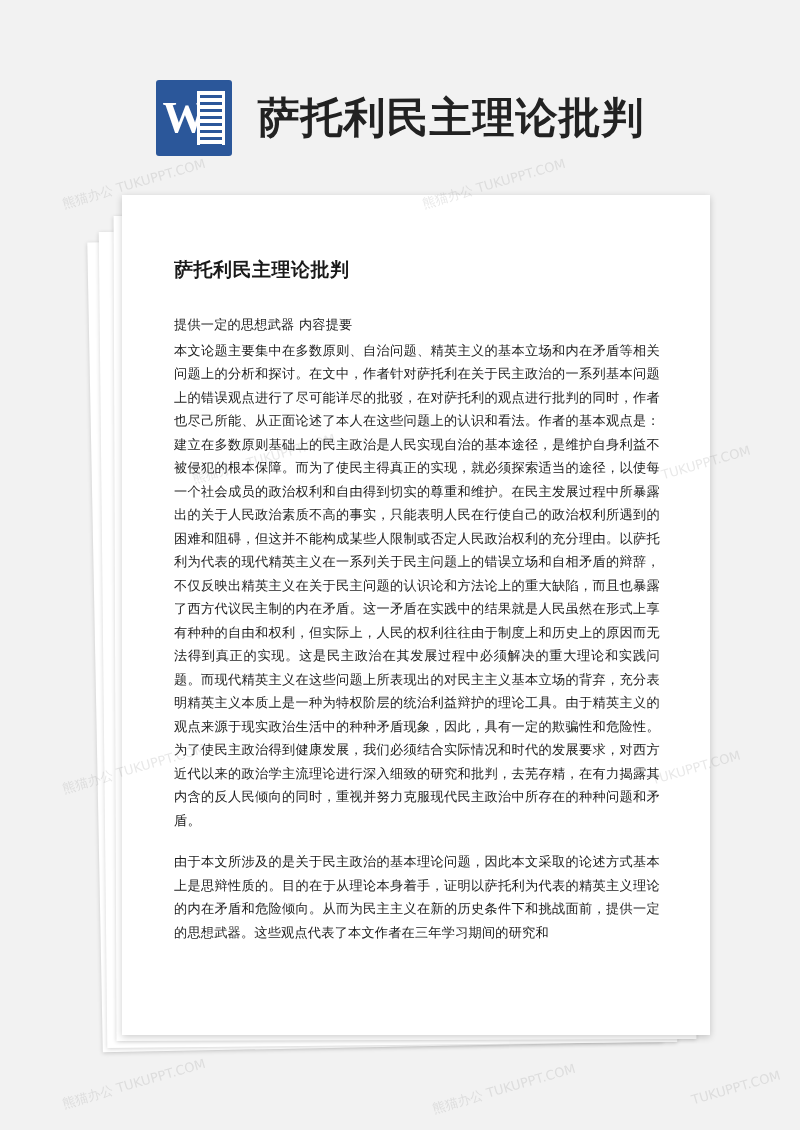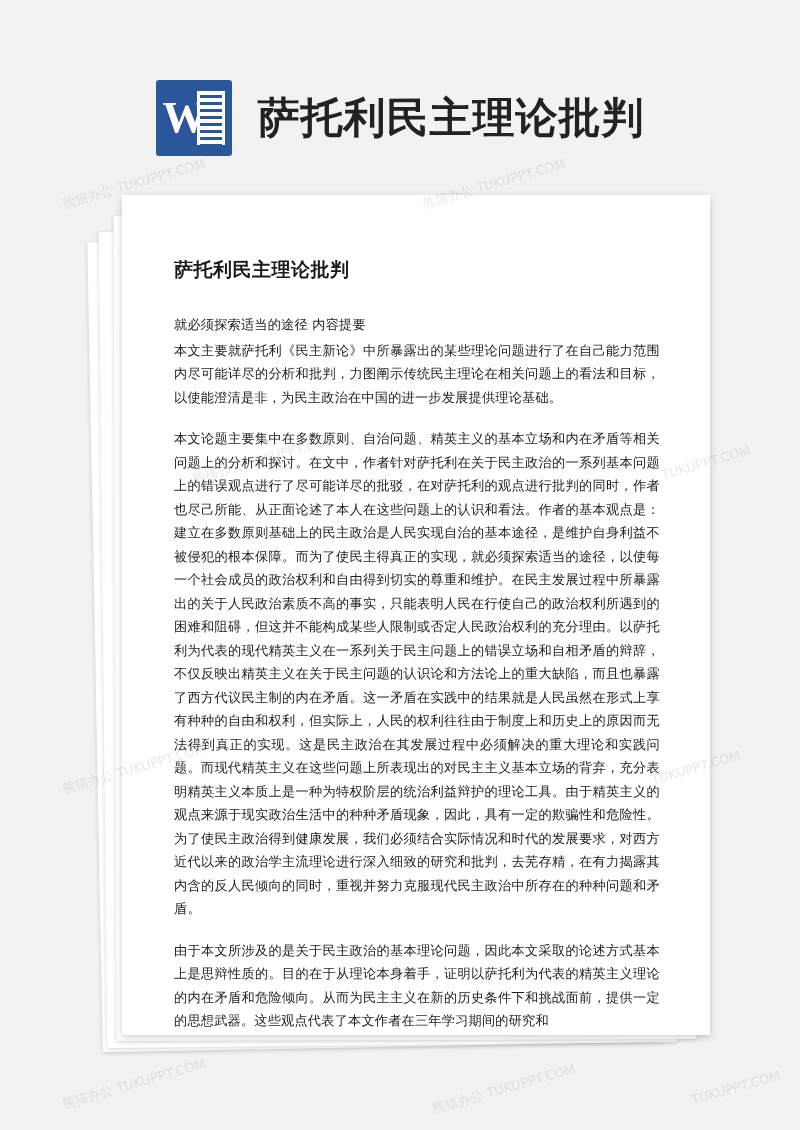--- a/index.html
+++ b/index.html
@@ -185,22 +185,21 @@
 
 <div class="paper-stack">
   <div class="sheet sheet-back3"></div>
   <div class="sheet sheet-back2"></div>
   <div class="sheet sheet-back1"></div>
 
   <div class="sheet sheet-front">
     <div class="page-inner">
       <h1 class="doc-title">萨托利民主理论批判</h1>
       <div class="doc-body">
-        <p class="lead"><span>就必须探索适当的途径 内容提要</span></p>
-        <p><span>本文主要就萨托利《民主新论》中所暴露出的某些理论问题进行了在自己能力范围内尽可能详尽的分析和批判，力图阐示传统民主理论在相关问题上的看法和目标，以使能澄清是非，为民主政治在中国的进一步发展提供理论基础。</span></p>
+        <p class="lead"><span>提供一定的思想武器 内容提要</span></p>
         <p><span>本文论题主要集中在多数原则、自治问题、精英主义的基本立场和内在矛盾等相关问题上的分析和探讨。在文中，作者针对萨托利在关于民主政治的一系列基本问题上的错误观点进行了尽可能详尽的批驳，在对萨托利的观点进行批判的同时，作者也尽己所能、从正面论述了本人在这些问题上的认识和看法。作者的基本观点是：建立在多数原则基础上的民主政治是人民实现自治的基本途径，是维护自身利益不被侵犯的根本保障。而为了使民主得真正的实现，就必须探索适当的途径，以使每一个社会成员的政治权利和自由得到切实的尊重和维护。在民主发展过程中所暴露出的关于人民政治素质不高的事实，只能表明人民在行使自己的政治权利所遇到的困难和阻碍，但这并不能构成某些人限制或否定人民政治权利的充分理由。以萨托利为代表的现代精英主义在一系列关于民主问题上的错误立场和自相矛盾的辩辞，不仅反映出精英主义在关于民主问题的认识论和方法论上的重大缺陷，而且也暴露了西方代议民主制的内在矛盾。这一矛盾在实践中的结果就是人民虽然在形式上享有种种的自由和权利，但实际上，人民的权利往往由于制度上和历史上的原因而无法得到真正的实现。这是民主政治在其发展过程中必须解决的重大理论和实践问题。而现代精英主义在这些问题上所表现出的对民主主义基本立场的背弃，充分表明精英主义本质上是一种为特权阶层的统治利益辩护的理论工具。由于精英主义的观点来源于现实政治生活中的种种矛盾现象，因此，具有一定的欺骗性和危险性。为了使民主政治得到健康发展，我们必须结合实际情况和时代的发展要求，对西方近代以来的政治学主流理论进行深入细致的研究和批判，去芜存精，在有力揭露其内含的反人民倾向的同时，重视并努力克服现代民主政治中所存在的种种问题和矛盾。</span></p>
         <p><span>由于本文所涉及的是关于民主政治的基本理论问题，因此本文采取的论述方式基本上是思辩性质的。目的在于从理论本身着手，证明以萨托利为代表的精英主义理论的内在矛盾和危险倾向。从而为民主主义在新的历史条件下和挑战面前，提供一定的思想武器。这些观点代表了本文作者在三年学习期间的研究和</span></p>
       </div>
     </div>
   </div>
 </div>
 
 <div class="wm wm-a">熊猫办公 TUKUPPT.COM</div>
 <div class="wm wm-b">熊猫办公 TUKUPPT.COM</div>
 <div class="wm wm-c">熊猫办公 TUKUPPT.COM</div>

